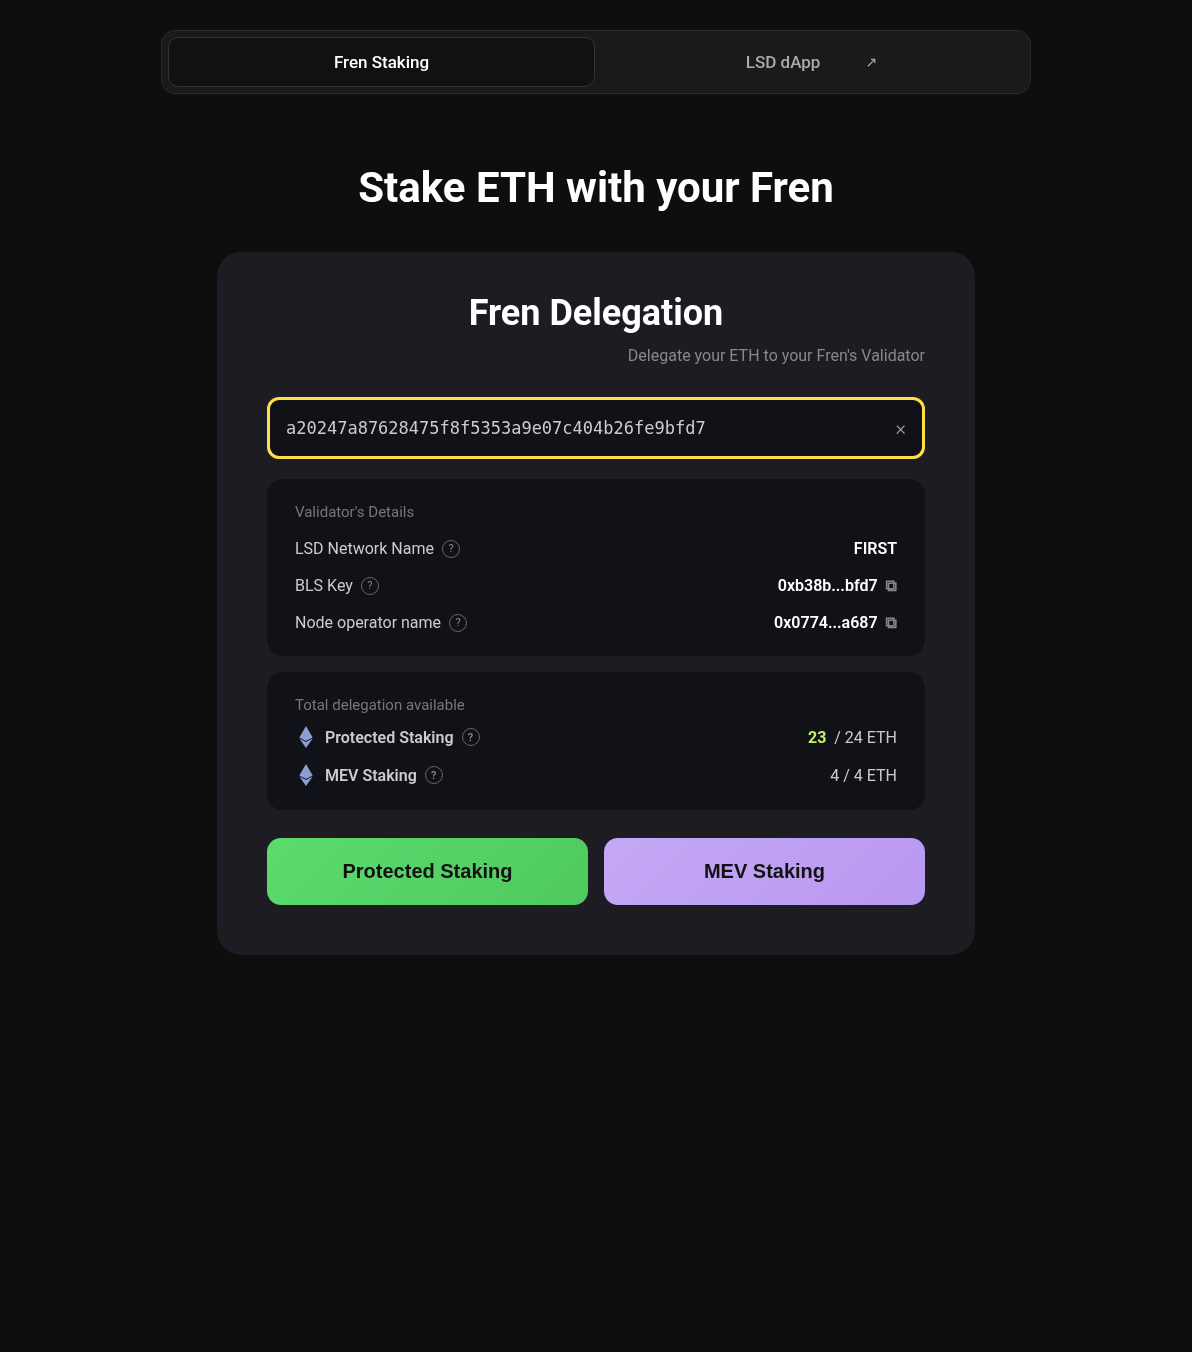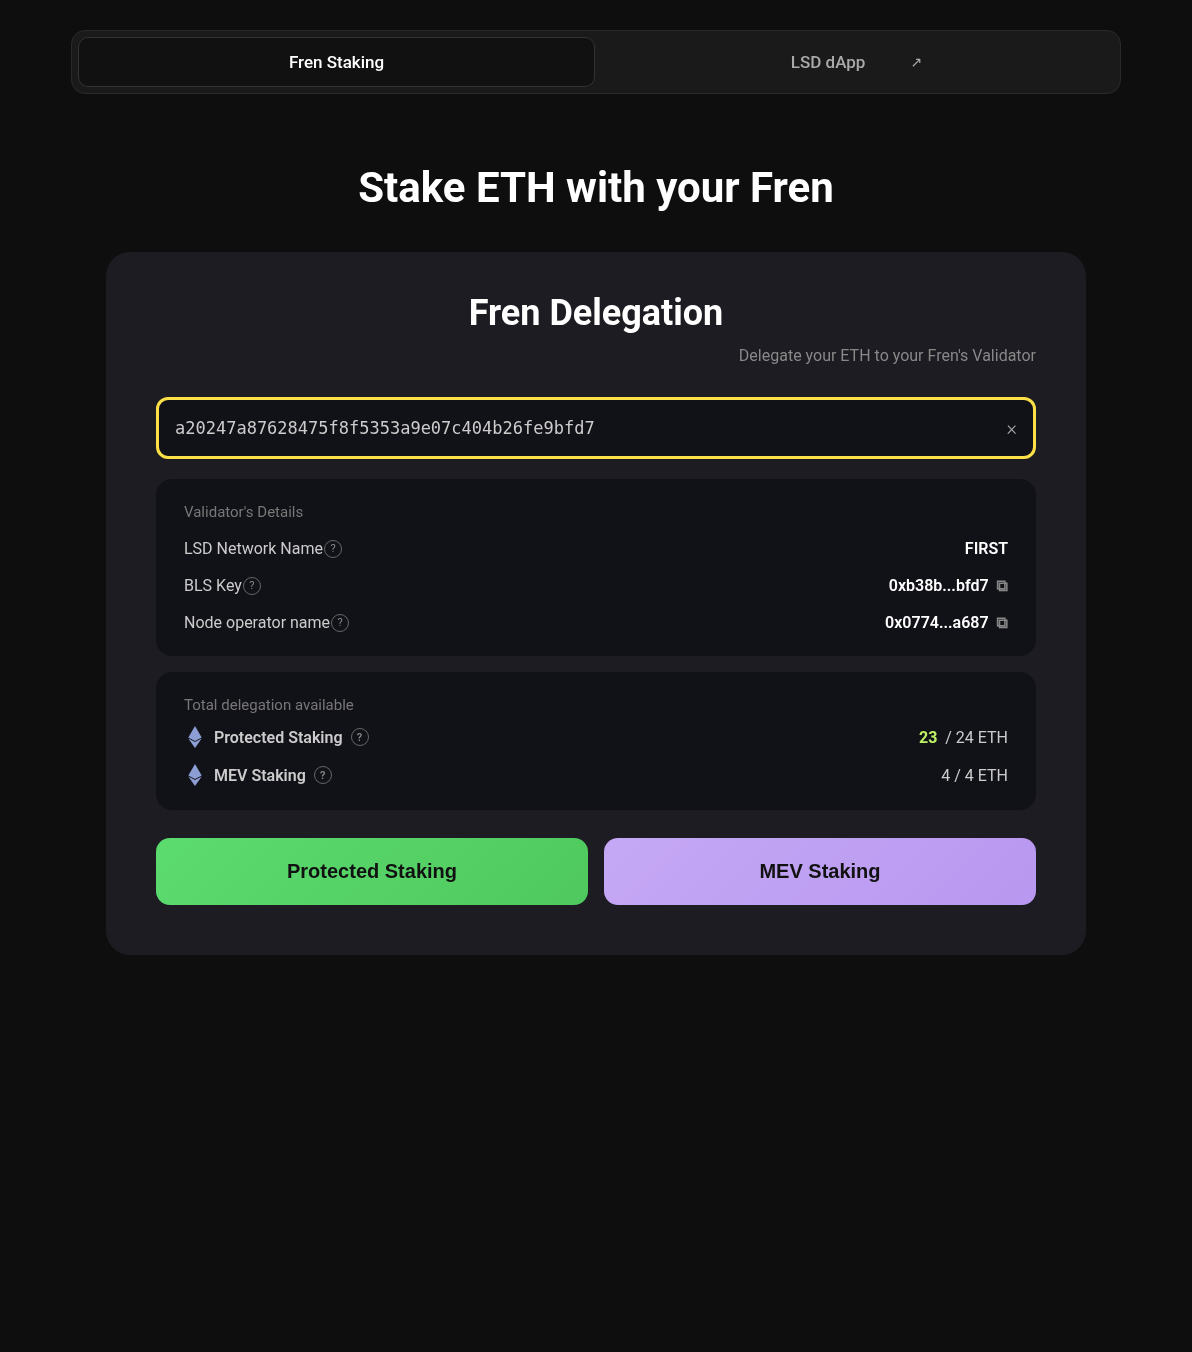--- a/index.html
+++ b/index.html
@@ -20,21 +20,21 @@
       padding: 20px 0;
     }
 
     .tab-bar {
       display: flex;
       background-color: #1a1a1a;
       border-radius: 14px;
       padding: 6px;
       gap: 4px;
       margin-top: 10px;
-      width: 1050px;
+      width: 870px;
       border: 1px solid #2a2a2a;
     }
 
     .tab-item {
       flex: 1;
       padding: 14px 20px;
       border-radius: 10px;
       text-align: center;
       font-size: 17px;
       font-weight: 500;
@@ -68,21 +68,21 @@
       text-align: center;
       margin: 70px 0 40px 0;
       color: #ffffff;
       line-height: 1.15;
     }
 
     .main-card {
       background-color: #1c1c22;
       border-radius: 24px;
       padding: 40px 50px 50px 50px;
-      width: 980px;
+      width: 758px;
       display: flex;
       flex-direction: column;
       gap: 0;
     }
 
     .card-title {
       font-size: 36px;
       font-weight: 700;
       text-align: center;
       color: #ffffff;
@@ -145,21 +145,21 @@
       margin-bottom: 18px;
     }
 
     .detail-row:last-child {
       margin-bottom: 0;
     }
 
     .detail-label {
       display: flex;
       align-items: center;
-      gap: 1px;
+      gap: 8px;
       font-size: 16px;
       color: #cccccc;
     }
 
     .help-icon {
       width: 18px;
       height: 18px;
       border-radius: 50%;
       border: 1px solid #666666;
       display: inline-flex;

